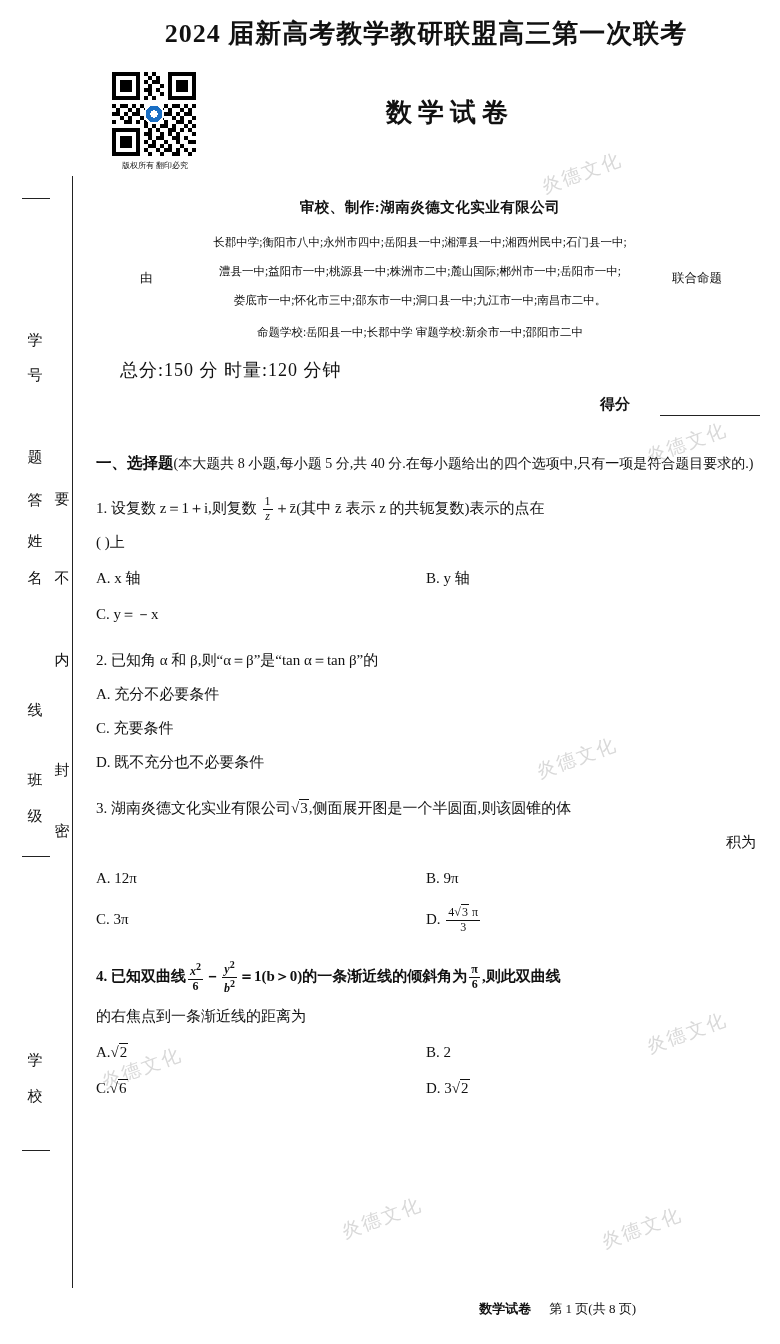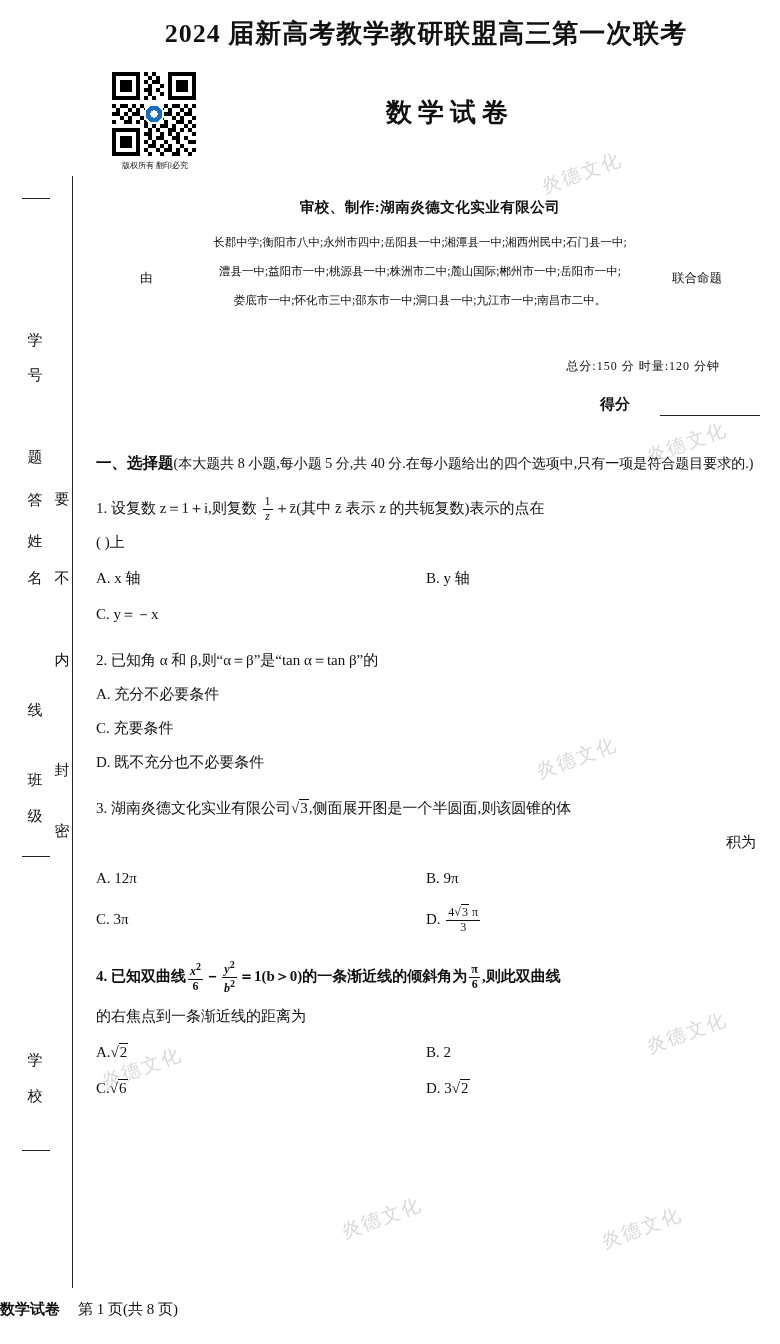--- a/index.html
+++ b/index.html
@@ -65,22 +65,22 @@
     position:absolute;left:140px;top:270px;font-size:12.5px;
   }
   .joint{
     position:absolute;left:672px;top:270px;font-size:12.5px;
   }
   .prop-line{
     position:absolute;left:120px;top:325px;width:600px;text-align:center;
     font-size:11.5px;
   }
   .score-line{
-    position:absolute;left:120px;top:358px;width:600px;text-align:right;
-    font-size:12px;letter-spacing:1px;
+    position:absolute;left:120px;top:358px;width:600px;text-align:left;
+    font-size:18px;letter-spacing:1px;
   }
   .defen{
     position:absolute;left:600px;top:395px;font-size:15px;font-weight:bold;
   }
   .defen-rule{
     position:absolute;left:660px;top:415px;width:100px;height:1px;background:#222;
   }
 
   
   .content{
@@ -104,22 +104,22 @@
     font-size:12px;line-height:1.15;margin:0 2px;
   }
   .frac .num{display:block;border-bottom:1px solid #111;padding:0 2px;}
   .frac .den{display:block;padding:0 2px;}
   .sqrt{white-space:nowrap;}
   .sqrt .rad{border-top:1px solid #111;padding:0 1px 0 1px;}
   i.v{font-family:"Liberation Serif",serif;font-style:italic;}
 
   
   .footer{
-    position:absolute;left:0;top:1300px;width:636px;text-align:left;
-    font-size:15px;
+    position:absolute;left:0;top:1300px;width:636px;text-align:right;
+    font-size:13px;
   }
   .footer .ft{margin-right:18px;font-weight:bold;}
 
   
   .wm{
     position:absolute;font-size:19px;color:#d9d9d9;
     transform:rotate(-20deg);
     font-family:"Liberation Serif",serif;
     letter-spacing:2px;
     pointer-events:none;
@@ -264,20 +264,21 @@
   <div class="maker-line">审校、制作:湖南炎德文化实业有限公司</div>
 
   <div class="schools">
     <div class="row">长郡中学;衡阳市八中;永州市四中;岳阳县一中;湘潭县一中;湘西州民中;石门县一中;</div>
     <div class="row">澧县一中;益阳市一中;桃源县一中;株洲市二中;麓山国际;郴州市一中;岳阳市一中;</div>
     <div class="row">娄底市一中;怀化市三中;邵东市一中;洞口县一中;九江市一中;南昌市二中。</div>
   </div>
   <div class="you">由</div>
   <div class="joint">联合命题</div>
 
+  <div class="prop-line">命题学校:岳阳县一中;长郡中学   审题学校:新余市一中;邵阳市二中</div>
   <div class="score-line">总分:150 分    时量:120 分钟</div>
   <div class="defen">得分</div>
   <div class="defen-rule"></div>
 
   <div class="sideline"></div>
   <div class="side-col">
     <div class="side-rule" style="top:48px;"></div>
     <div class="side-text" style="left:25px;top:170px;">学  号</div>
     <div class="side-text" style="left:25px;top:288px;">题</div>
     <div class="side-text" style="left:25px;top:330px;">答</div>

